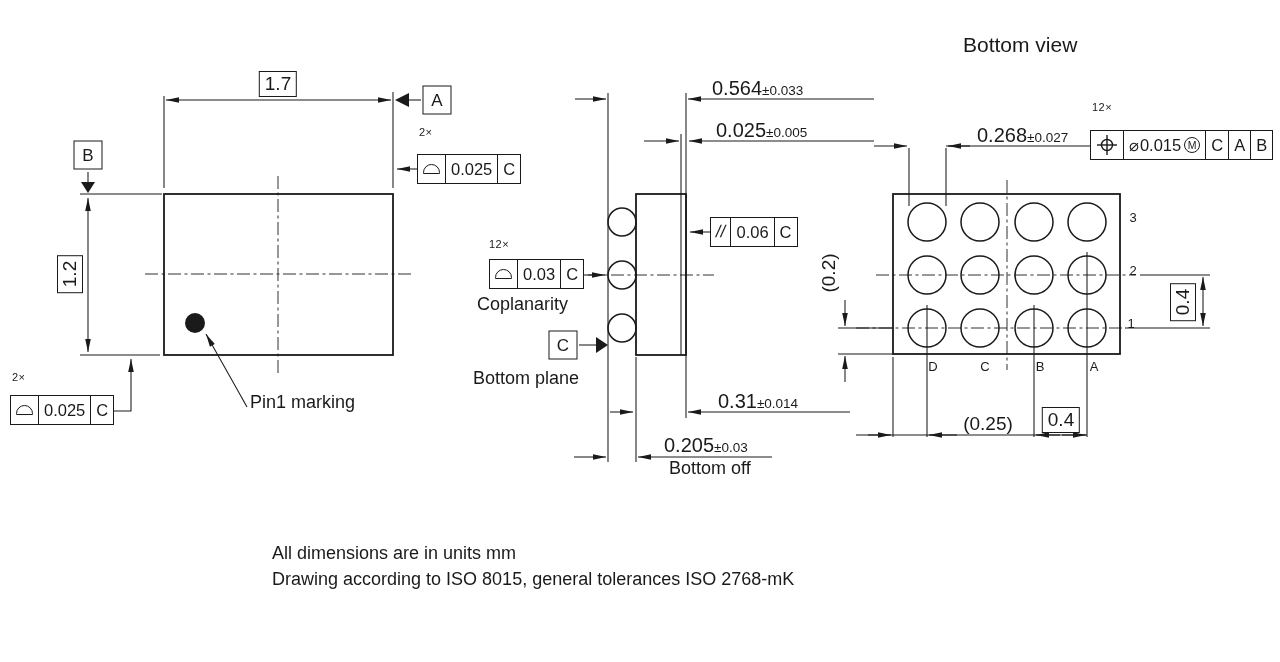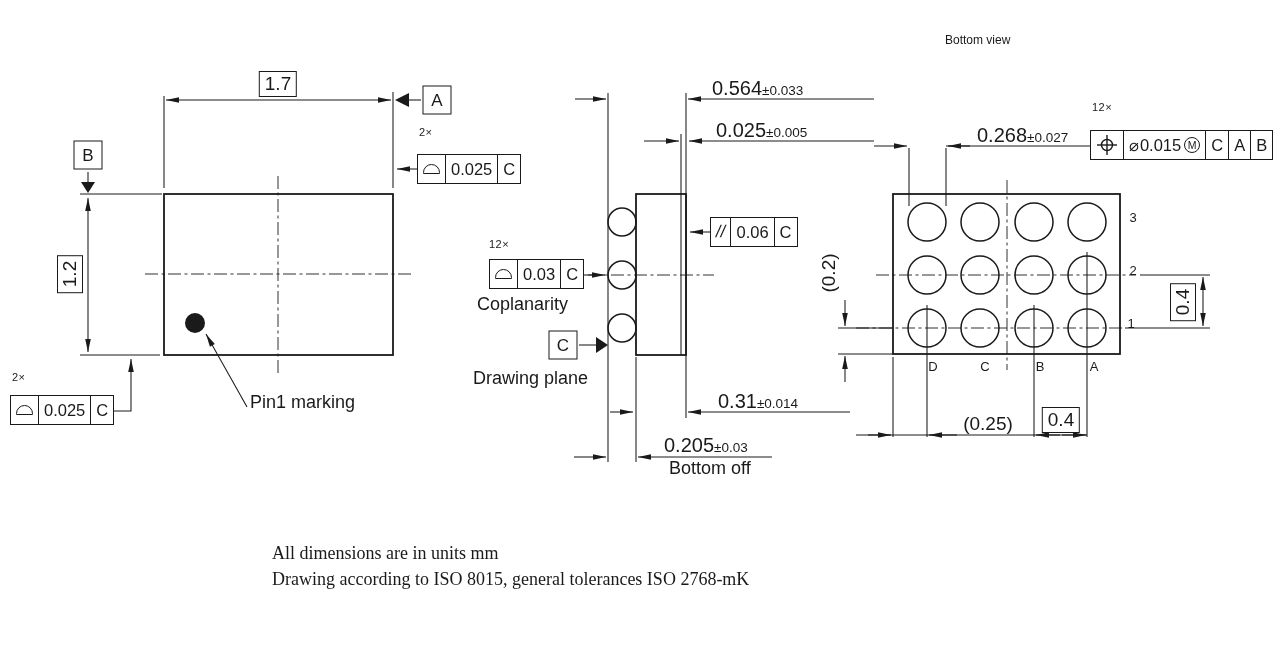--- a/index.html
+++ b/index.html
@@ -17,30 +17,30 @@
   .dim .tol{font-size:13.5px;text-align:right;}
   .boxed{border:1.6px solid #1a1a1a;padding:0px 5px;font-size:19px;line-height:24px;background:#fff;display:inline-block;}
   .datum{width:29px;height:29px;border:1.6px solid #1a1a1a;display:flex;align-items:center;justify-content:center;
          font-size:17px;background:#fff;box-sizing:border-box;}
   .fcf{display:flex;align-items:stretch;height:30px;border:1.5px solid #1a1a1a;background:#fff;box-sizing:border-box;}
   .fcf .cell{display:flex;align-items:center;justify-content:center;padding:0 5px;
              border-left:1.5px solid #1a1a1a;font-size:16.5px;}
   .fcf .cell:first-child{border-left:none;}
   .count{font-size:11px;letter-spacing:0.5px;}
   .label{font-size:18px;}
-  .viewtitle{font-size:12px;}
+  .viewtitle{font-size:21px;margin-left:18px;}
   .gridlabel{font-size:13px;}
   .profile-shape{display:inline-block;width:17px;height:9.5px;border:1.5px solid #1a1a1a;
                  border-radius:8.5px 8.5px 0 0;box-sizing:border-box;background:#fff;}
   .parallel{display:inline-block;transform:skewX(-10deg);font-size:17px;letter-spacing:0px;}
   .mcircle{display:inline-flex;width:16px;height:16px;border:1.3px solid #1a1a1a;border-radius:50%;
            align-items:center;justify-content:center;font-size:10.5px;margin-left:3px;box-sizing:border-box;}
   .dia{font-size:16.5px;margin-right:1px;}
   .notes{position:absolute;left:272px;top:541px;font-size:18px;line-height:25.5px;}
-  .notes .nrow{display:flex;align-items:center;white-space:pre;height:25.5px;font-family:Liberation Serif, serif;}
+  .notes .nrow{display:flex;align-items:center;white-space:pre;height:25.5px;}
 </style>
 </head>
 <body>
 
 <div class="canvas">
 
   <svg class="draw" width="1280" height="662" viewBox="0 0 1280 662">
     <defs>
       <marker id="arr" viewBox="0 0 14 7" refX="13.5" refY="3.5" markerWidth="14" markerHeight="7" orient="auto" markerUnits="userSpaceOnUse">
         <path d="M0.5,0.7 L13.5,3.5 L0.5,6.3 Z" fill="#1a1a1a"></path>
@@ -192,21 +192,21 @@
   <div class="abs fcf" style="left:489px;top:259px;justify-content:space-between;">
     <span class="cell">
         <span class="profile-shape"></span>
       </span>
     <span class="cell">0.03</span>
     <span class="cell">C</span>
   </div>
   <div class="abs label" style="left:477px;top:294px;">Coplanarity</div>
 
   <div class="abs ctr datum" style="left:563px;top:345px;">C</div>
-  <div class="abs label" style="left:473px;top:368px;">Drawing plane</div>
+  <div class="abs label" style="left:473px;top:368px;">Bottom plane</div>
 
   <div class="abs dim" style="left:718px;top:390px;">
     <span>0.31</span><span class="tol">±0.014</span>
   </div>
   <div class="abs dim" style="left:664px;top:434px;">
     <span>0.205</span><span class="tol">±0.03</span>
   </div>
   <div class="abs label" style="left:669px;top:458px;">Bottom off</div>
 
   <div class="abs viewtitle" style="left:945px;top:33px;">Bottom view</div>

